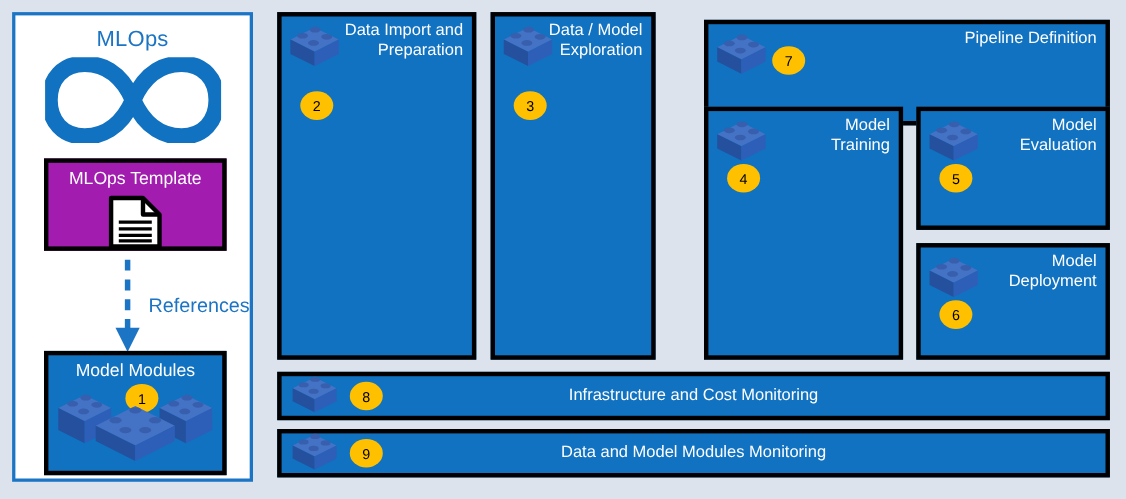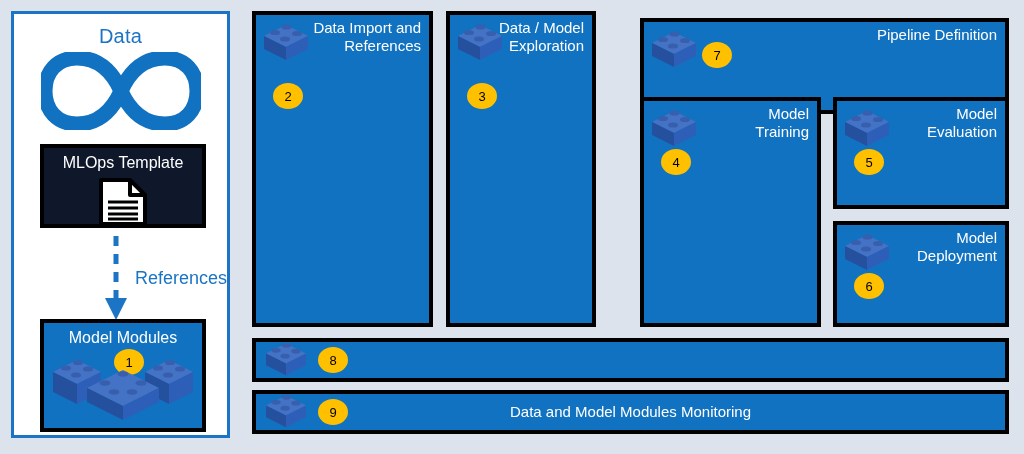--- a/index.html
+++ b/index.html
@@ -50,21 +50,21 @@
   }
   .infinity-svg { display: block; margin: 0 auto; }
 
   
   .template-card {
     position: absolute;
     left: 26px;
     top: 130px;
     width: 166px;
     height: 84px;
-    background: #0f172a;
+    background: #a21caf;
     border: 4px solid #000000;
   }
   .template-card-title {
     position: absolute;
     top: 6px;
     left: 0;
     width: 100%;
     text-align: center;
     color: #ffffff;
     font-size: 16px;
@@ -166,21 +166,21 @@
     justify-content: center;
   }
 </style>
 </head>
 <body>
 
 <div id="canvas">
 
   <div class="left-panel">
 
-    <div class="mlops-title">Data</div>
+    <div class="mlops-title">MLOps</div>
 
     <div class="infinity-wrap">
       <svg class="infinity-svg" width="160" height="78" viewBox="0 0 160 78">
         <path d="M80 39
                  C 68 12, 50 6, 36 6
                  C 16 6, 4 20, 4 39
                  C 4 58, 16 72, 36 72
                  C 50 72, 68 66, 80 39
                  Z" fill="none" stroke="#1072c0" stroke-width="15"></path>
         <path d="M80 39
@@ -263,21 +263,21 @@
         <path d="M3 17 L25 6 L47 17 L25 28 Z" fill="#4472c4"></path>
         <path d="M3 17 L25 28 L25 41 L3 30 Z" fill="#24509e"></path>
         <path d="M25 28 L47 17 L47 30 L25 41 Z" fill="#2e5fb8"></path>
         <ellipse cx="14" cy="13.5" rx="5" ry="2.6" fill="#385fae"></ellipse>
         <ellipse cx="25.5" cy="8" rx="5" ry="2.6" fill="#385fae"></ellipse>
         <ellipse cx="24" cy="20" rx="5" ry="2.6" fill="#385fae"></ellipse>
         <ellipse cx="36" cy="14.5" rx="5" ry="2.6" fill="#385fae"></ellipse>
       </svg>
     </div>
     <div class="module-title">Data Import and
-References</div>
+Preparation</div>
     <div class="badge" style="left:17px; top:68px;">2</div>
   </div>
 
   <div class="module-box" style="left:446px; top:11px; width:150px; height:316px;">
     <div class="module-brick">
       <svg width="50" height="44" viewBox="0 0 50 44">
         <path d="M3 17 L25 6 L47 17 L25 28 Z" fill="#4472c4"></path>
         <path d="M3 17 L25 28 L25 41 L3 30 Z" fill="#24509e"></path>
         <path d="M25 28 L47 17 L47 30 L25 41 Z" fill="#2e5fb8"></path>
         <ellipse cx="14" cy="13.5" rx="5" ry="2.6" fill="#385fae"></ellipse>
@@ -363,20 +363,21 @@
       <svg width="50" height="40" viewBox="0 0 50 44">
         <path d="M3 17 L25 6 L47 17 L25 28 Z" fill="#4472c4"></path>
         <path d="M3 17 L25 28 L25 41 L3 30 Z" fill="#24509e"></path>
         <path d="M25 28 L47 17 L47 30 L25 41 Z" fill="#2e5fb8"></path>
         <ellipse cx="14" cy="13.5" rx="5" ry="2.6" fill="#385fae"></ellipse>
         <ellipse cx="25.5" cy="8" rx="5" ry="2.6" fill="#385fae"></ellipse>
         <ellipse cx="24" cy="20" rx="5" ry="2.6" fill="#385fae"></ellipse>
         <ellipse cx="36" cy="14.5" rx="5" ry="2.6" fill="#385fae"></ellipse>
       </svg>
     </div>
+    <div class="module-title center">Infrastructure and Cost Monitoring</div>
     <div class="badge" style="left:62px; top:50%; margin-top:-13px;">8</div>
   </div>
 
   <div class="module-box" style="left:252px; top:390px; width:757px; height:44px;">
     <div class="module-brick bar">
       <svg width="50" height="40" viewBox="0 0 50 44">
         <path d="M3 17 L25 6 L47 17 L25 28 Z" fill="#4472c4"></path>
         <path d="M3 17 L25 28 L25 41 L3 30 Z" fill="#24509e"></path>
         <path d="M25 28 L47 17 L47 30 L25 41 Z" fill="#2e5fb8"></path>
         <ellipse cx="14" cy="13.5" rx="5" ry="2.6" fill="#385fae"></ellipse>

